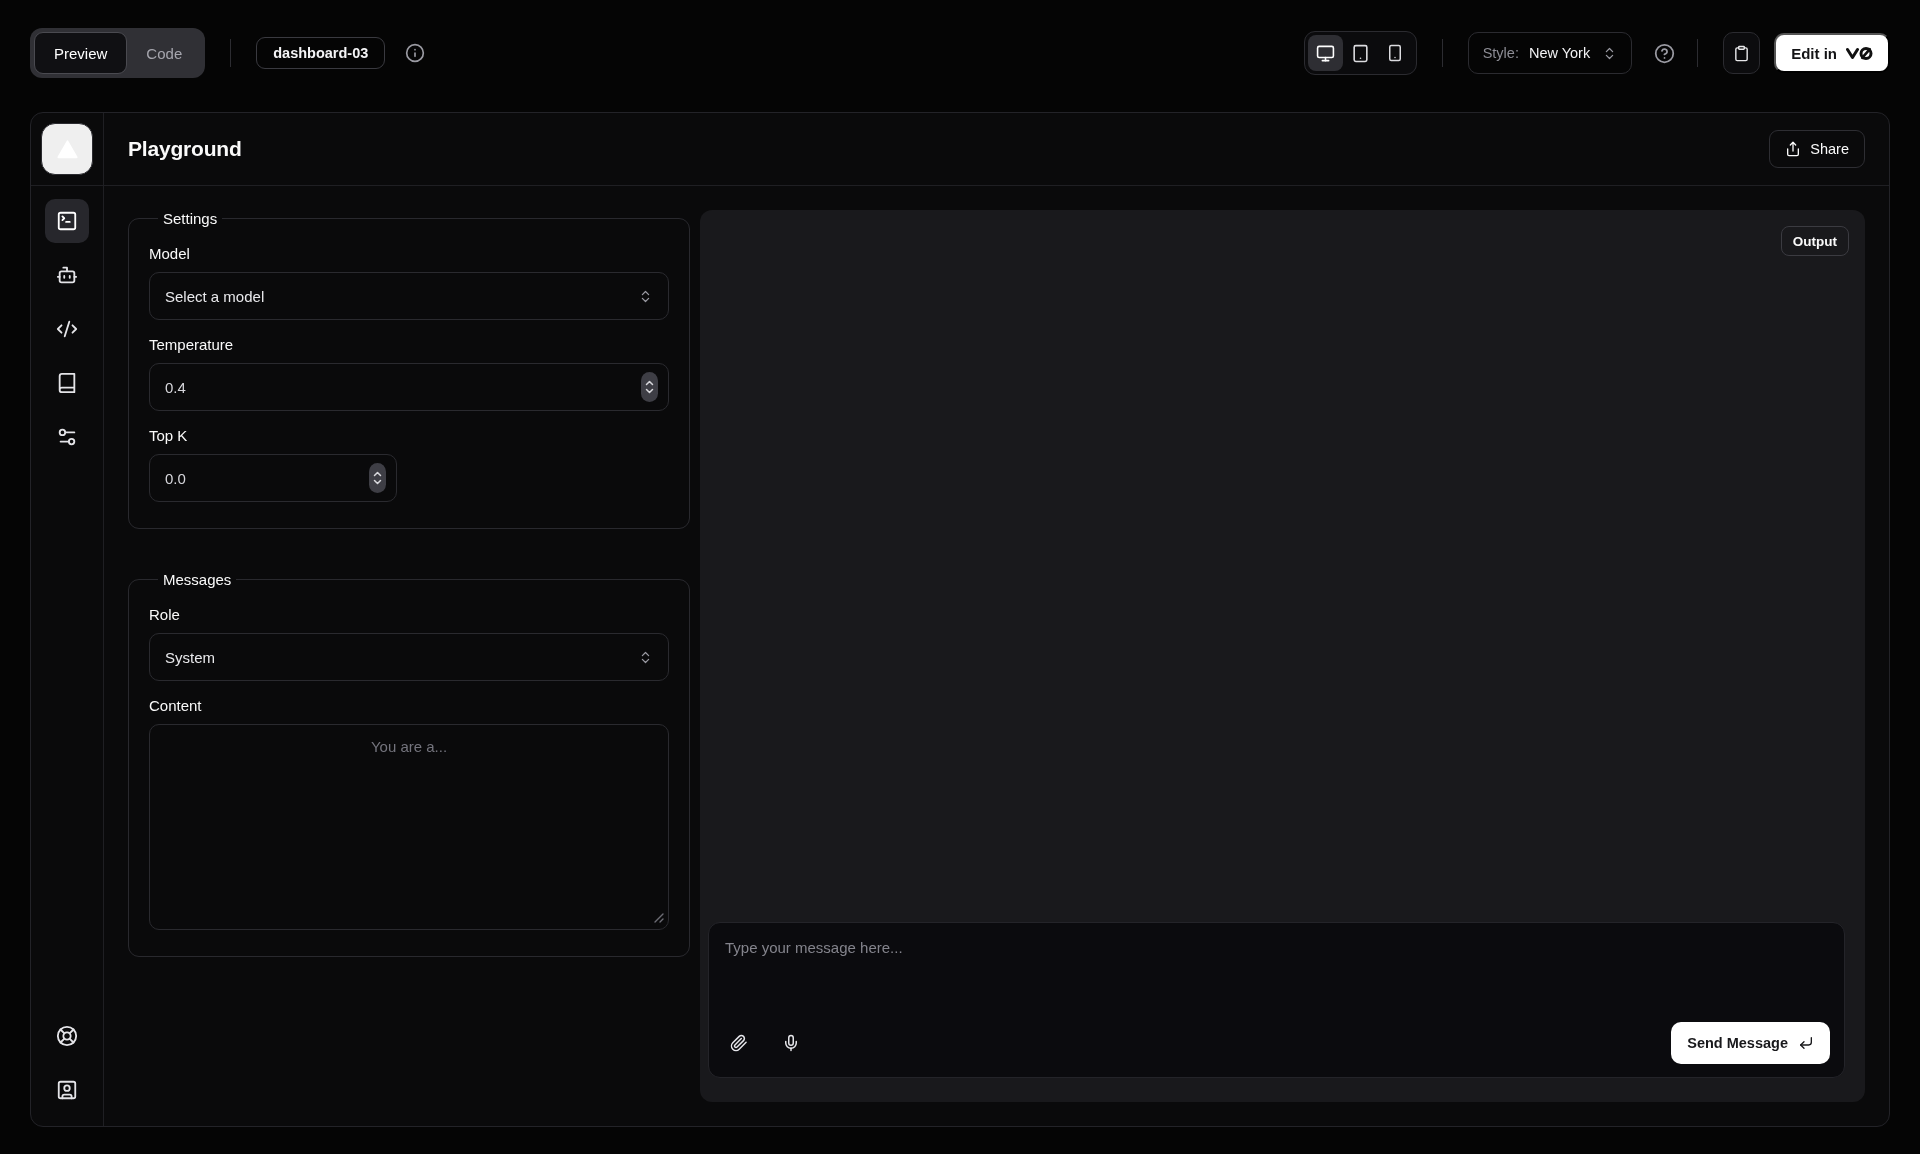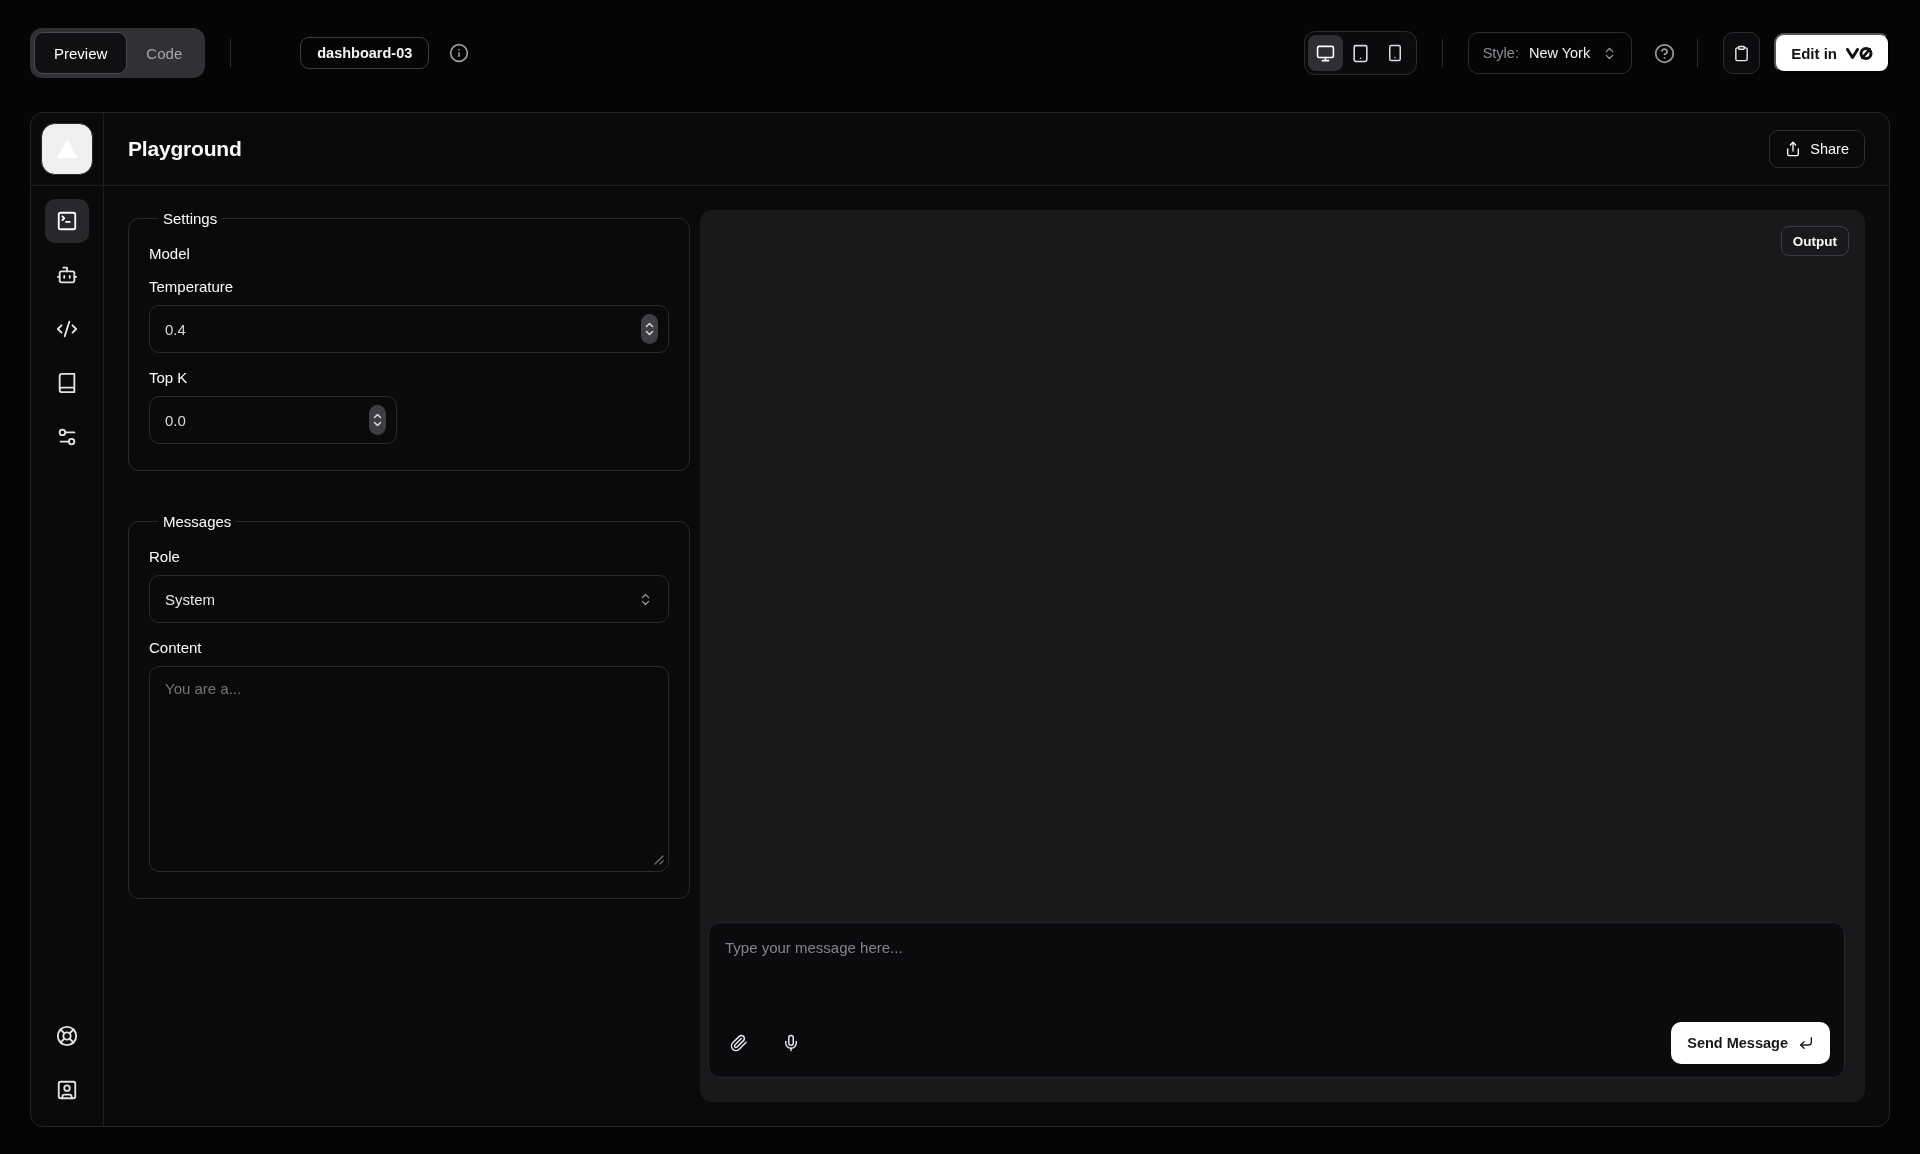--- a/index.html
+++ b/index.html
@@ -9,21 +9,21 @@
 
   svg { display:block; }
   .lucide { fill:none; stroke:currentColor; stroke-width:2; stroke-linecap:round; stroke-linejoin:round; }
 
   
   .topbar { position:absolute; top:0; left:0; right:0; height:106px; display:flex; align-items:center; padding:0 30px; }
   .seg-toggle { display:flex; align-items:flex-end; background:#303035; border-radius:12px; padding:4px; height:50px; }
   .seg { height:42px; padding:0 19px; display:flex; align-items:center; border-radius:9px; font-size:15px; font-weight:500; color:#a6a6ae; cursor:default; }
   .seg.active { background:#101013; color:#fff; border:1px solid #4a4a50; }
   .tb-divider { width:1px; height:28px; background:#2c2c31; margin:0 25px; }
-  .badge-project { height:32px; padding:0 16px; border:1px solid #3a3a40; border-radius:9px; display:flex; align-items:center; font-size:14.5px; font-weight:600; color:#f4f4f6;margin-left:44px; }
+  .badge-project { height:32px; padding:0 16px; border:1px solid #3a3a40; border-radius:9px; display:flex; align-items:center; font-size:14.5px; font-weight:600; color:#f4f4f6; }
   .info-icn { color:#9b9ba3; margin-left:20px; display:flex; }
   .tb-right { margin-left:auto; display:flex; align-items:center; }
   .device-group { display:flex; align-items:center; border:1px solid #2b2b30; background:#0b0b0d; border-radius:11px; padding:3px; height:44px; }
   .device { width:35px; height:36px; display:flex; align-items:center; justify-content:center; border-radius:8px; color:#dcdce0; }
   .device.active { background:#2e2e33; color:#fff; }
   .style-select { display:flex; align-items:center; border:1px solid #2b2b30; border-radius:10px; height:42px; padding:0 14px; }
   .style-label { color:#8d8d95; font-size:14.5px; }
   .style-value { color:#f2f2f4; font-size:14.5px; font-weight:500; margin-left:10px; }
   .style-select .chev { margin-left:12px; color:#9a9aa2; }
   .help-icn { color:#9b9ba3; margin:0 22px; display:flex; }
@@ -49,21 +49,21 @@
   fieldset.group legend { font-size:15px; font-weight:500; color:#fafafa; padding:0 5px; margin-left:9px; }
   .group-messages { margin-top:42px; }
   .fld-label { font-size:15px; font-weight:500; color:#fafafa; margin:16px 0 10px; }
   .control { height:48px; border:1px solid #2a2a2f; border-radius:10px; display:flex; align-items:center; padding:0 15px; font-size:15px; color:#e9e9ec; background:transparent; }
   .control .chev { margin-left:auto; color:#9a9aa2; }
   .num-wrap { position:relative; }
   .num-input { width:100%; height:48px; border:1px solid #2a2a2f; border-radius:10px; background:transparent; padding:0 15px; font-size:15px; color:#d6d6db; font-family:inherit; outline:none; }
   .spinner { position:absolute; right:11px; top:50%; transform:translateY(-50%); width:17px; height:30px; background:#3e3e45; border-radius:9px; display:flex; flex-direction:column; align-items:center; justify-content:center; gap:2px; color:#d8d8dc; }
   .row2 { display:grid; grid-template-columns:1fr 1fr; gap:24px; }
   .ta-wrap { position:relative; }
-  textarea.content { display:block; width:100%; height:206px; background:transparent; border:1px solid #2a2a2f; border-radius:10px; padding:13px 15px; font-family:inherit; font-size:15px; color:#e9e9ec; resize:none; outline:none; }
+  textarea.content { display:block; width:100%; height:206px; background:transparent; border:1px solid #2a2a2f; border-radius:10px; padding:13px 15px; font-family:inherit; font-size:15px; color:#e9e9ec; resize:none; outline:none;text-align:center; }
   textarea::placeholder { color:#74747d; }
   .grip { position:absolute; right:5px; bottom:7px; color:#6d6d75; }
 
   .output-panel { flex:1; background:#19191c; border-radius:12px; position:relative; min-width:0; }
   .output-badge { position:absolute; top:16px; right:16px; height:30px; padding:0 11px; border:1px solid #3b3b41; border-radius:8px; display:flex; align-items:center; font-size:13.5px; font-weight:600; color:#fafafa; }
   .composer { position:absolute; left:8px; right:20px; bottom:24px; height:156px; background:#0b0b0e; border:1px solid #242429; border-radius:12px; }
   .composer textarea { position:absolute; top:0; left:0; width:100%; height:92px; background:transparent; border:none; outline:none; padding:16px; font-family:inherit; font-size:15px; color:#e9e9ec; resize:none; }
   .composer textarea::placeholder { color:#84848c; }
   .composer-toolbar { position:absolute; left:10px; right:14px; bottom:13px; display:flex; align-items:center; gap:12px; }
   .ghost-btn { width:40px; height:38px; border-radius:9px; border:none; background:transparent; display:flex; align-items:center; justify-content:center; color:#e6e6ea; }
@@ -256,20 +256,29 @@
     </div>
 
     <div class="cell-main">
 
       <div class="form-col">
 
         <fieldset class="group">
           <legend>Settings</legend>
 
           <div class="fld-label">Model</div>
+          <div class="control">
+            <span>Select a model</span>
+            <span class="chev">
+              <svg class="lucide" width="15" height="15" viewBox="0 0 24 24">
+                  <path d="m7 15 5 5 5-5"></path>
+                  <path d="m7 9 5-5 5 5"></path>
+                </svg>
+            </span>
+          </div>
 
           <div class="fld-label">Temperature</div>
           <div class="num-wrap">
             <input class="num-input" type="text" value="0.4" style="">
             <span class="spinner">
               <svg class="lucide" width="9" height="6" viewBox="0 0 24 16" style="stroke-width:4">
                   <path d="m4 12 8-8 8 8"></path>
                 </svg>
               <svg class="lucide" width="9" height="6" viewBox="0 0 24 16" style="stroke-width:4">
                   <path d="m4 4 8 8 8-8"></path>

